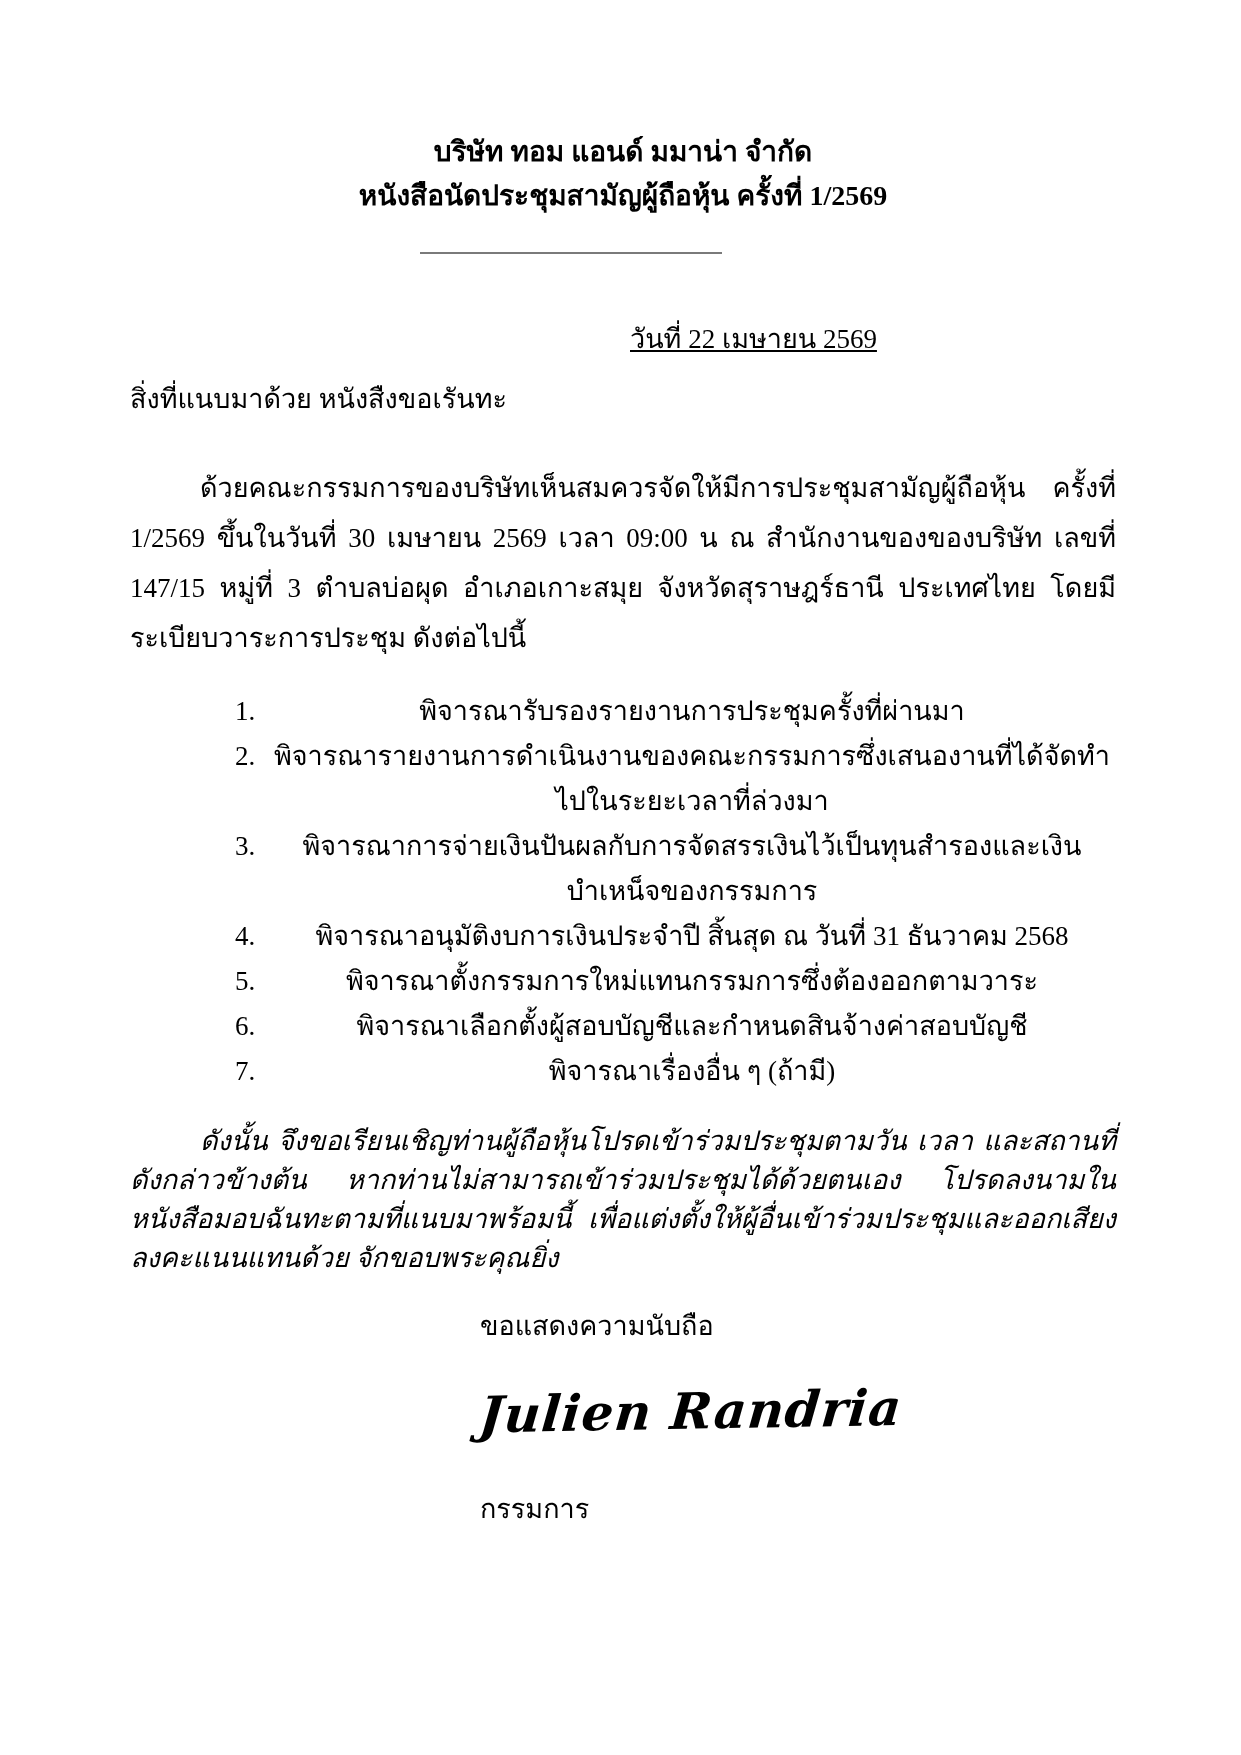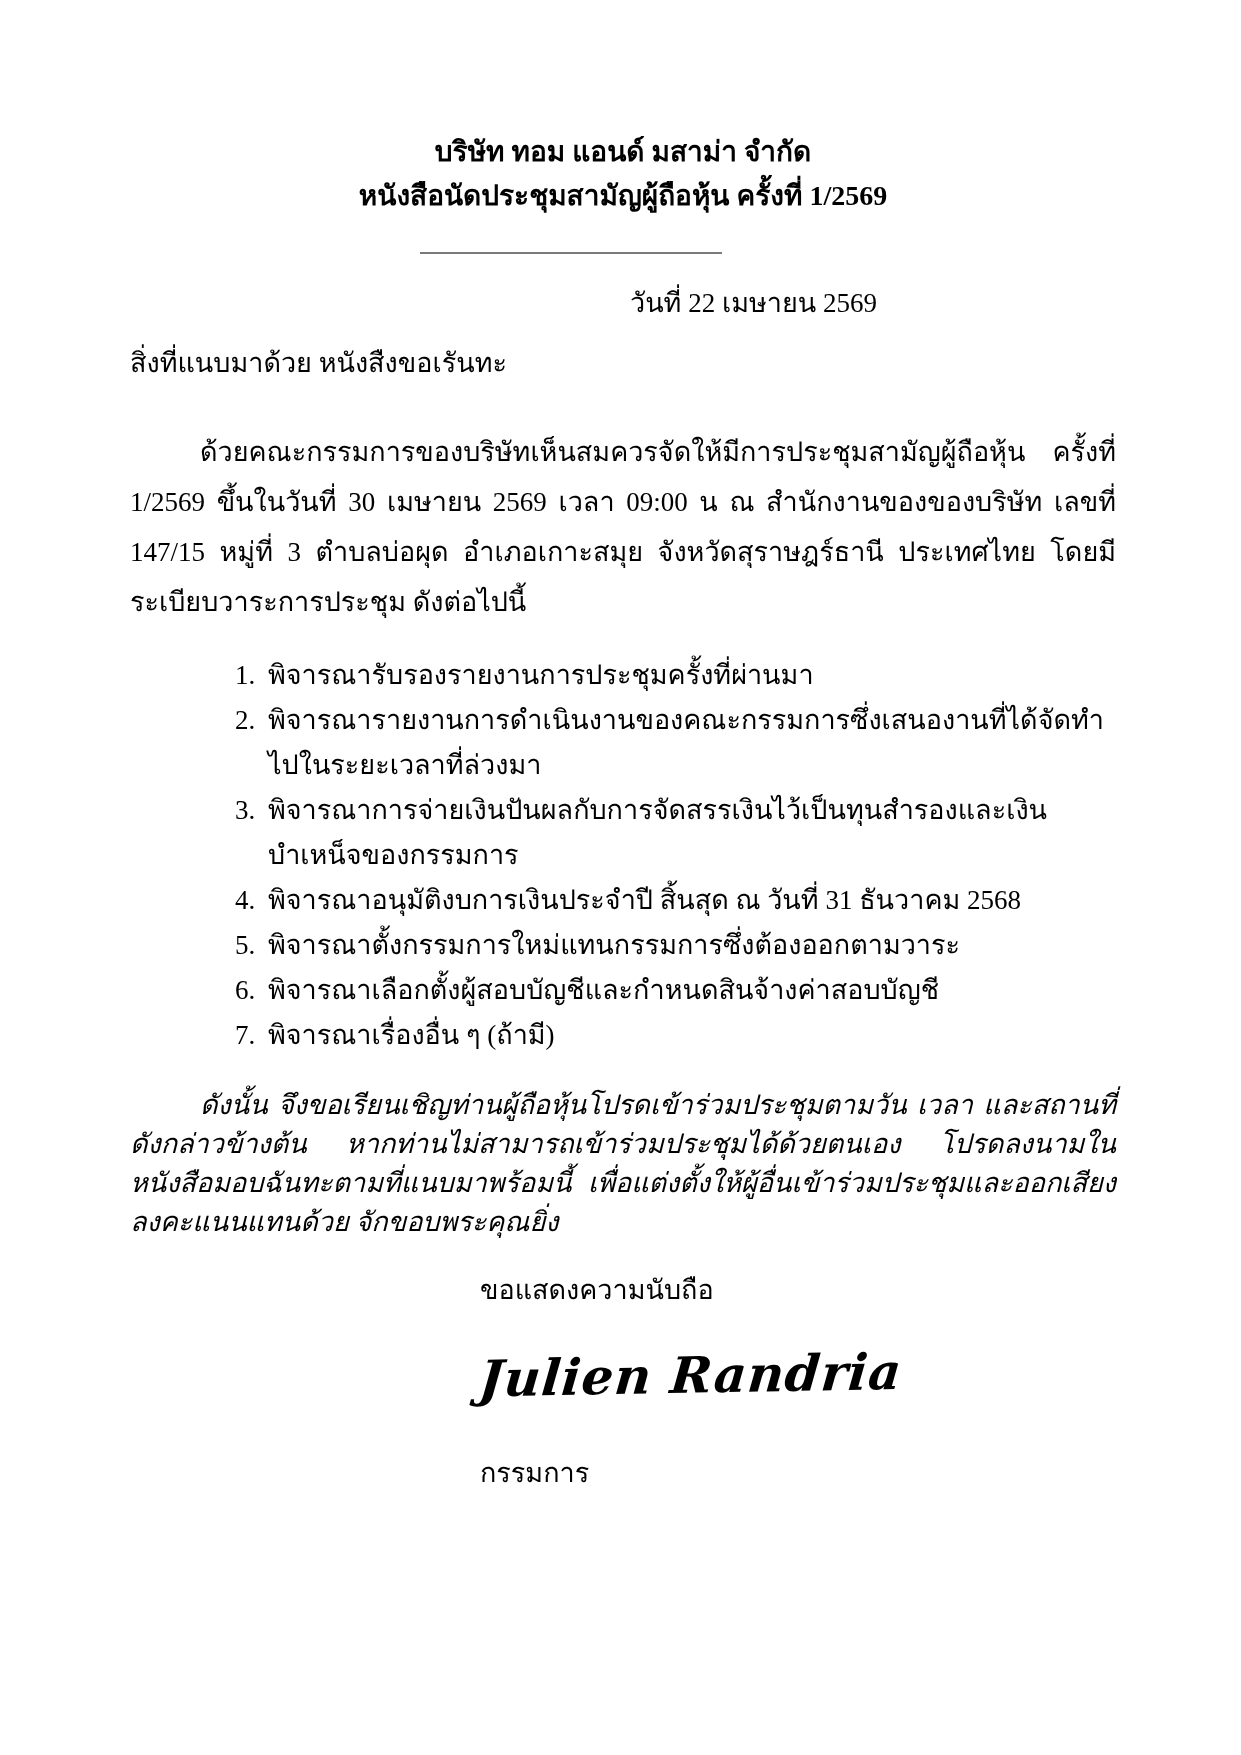--- a/index.html
+++ b/index.html
@@ -26,22 +26,23 @@
     font-size: 28px;
     line-height: 44px;
   }
   .divider {
     width: 302px;
     height: 0;
     border-top: 2px solid #7a7a7a;
     margin: 34px 0 0 290px;
   }
   .date-line {
-    margin: 28px 0 0 500px;
+    margin: 64px 0 0 500px;
     line-height: 42px;
+    text-decoration: underline;
   }
   .meta {
     margin-top: 18px;
   }
   .meta-row {
     display: flex;
     line-height: 43px;
   }
   .meta-label {
     width: 75px;
@@ -57,20 +58,21 @@
     line-height: 50px;
   }
   .agenda-list {
     margin: 26px 0 0 0;
     padding-left: 132px;
     line-height: 45px;
   }
   .agenda-list li {
     padding-left: 6px;
     margin: 0;
+    text-align: center;
   }
   .closing-paragraph {
     margin-top: 28px;
     text-indent: 70px;
     text-align: justify;
     line-height: 39px;
     font-style: italic;
   }
   .sign-block {
     margin: 26px 0 0 350px;
@@ -96,21 +98,21 @@
   .signer-title {
     line-height: 45px;
     margin-top: 36px;
   }
 </style>
 </head>
 <body>
 
 <div class="page">
 
-  <div class="doc-title">บริษัท ทอม แอนด์ มสาม่า จำกัด</div>
+  <div class="doc-title">บริษัท ทอม แอนด์ มมาน่า จำกัด</div>
   <div class="doc-title">หนังสือนัดประชุมสามัญผู้ถือหุ้น ครั้งที่ 1/2569</div>
 
   <div class="divider"></div>
 
   <div class="date-line">วันที่ 22 เมษายน 2569</div>
 
   <div class="meta">
     <div class="attachment-line">สิ่งที่แนบมาด้วย หนังสืงขอเรันทะ</div>
   </div>
 

